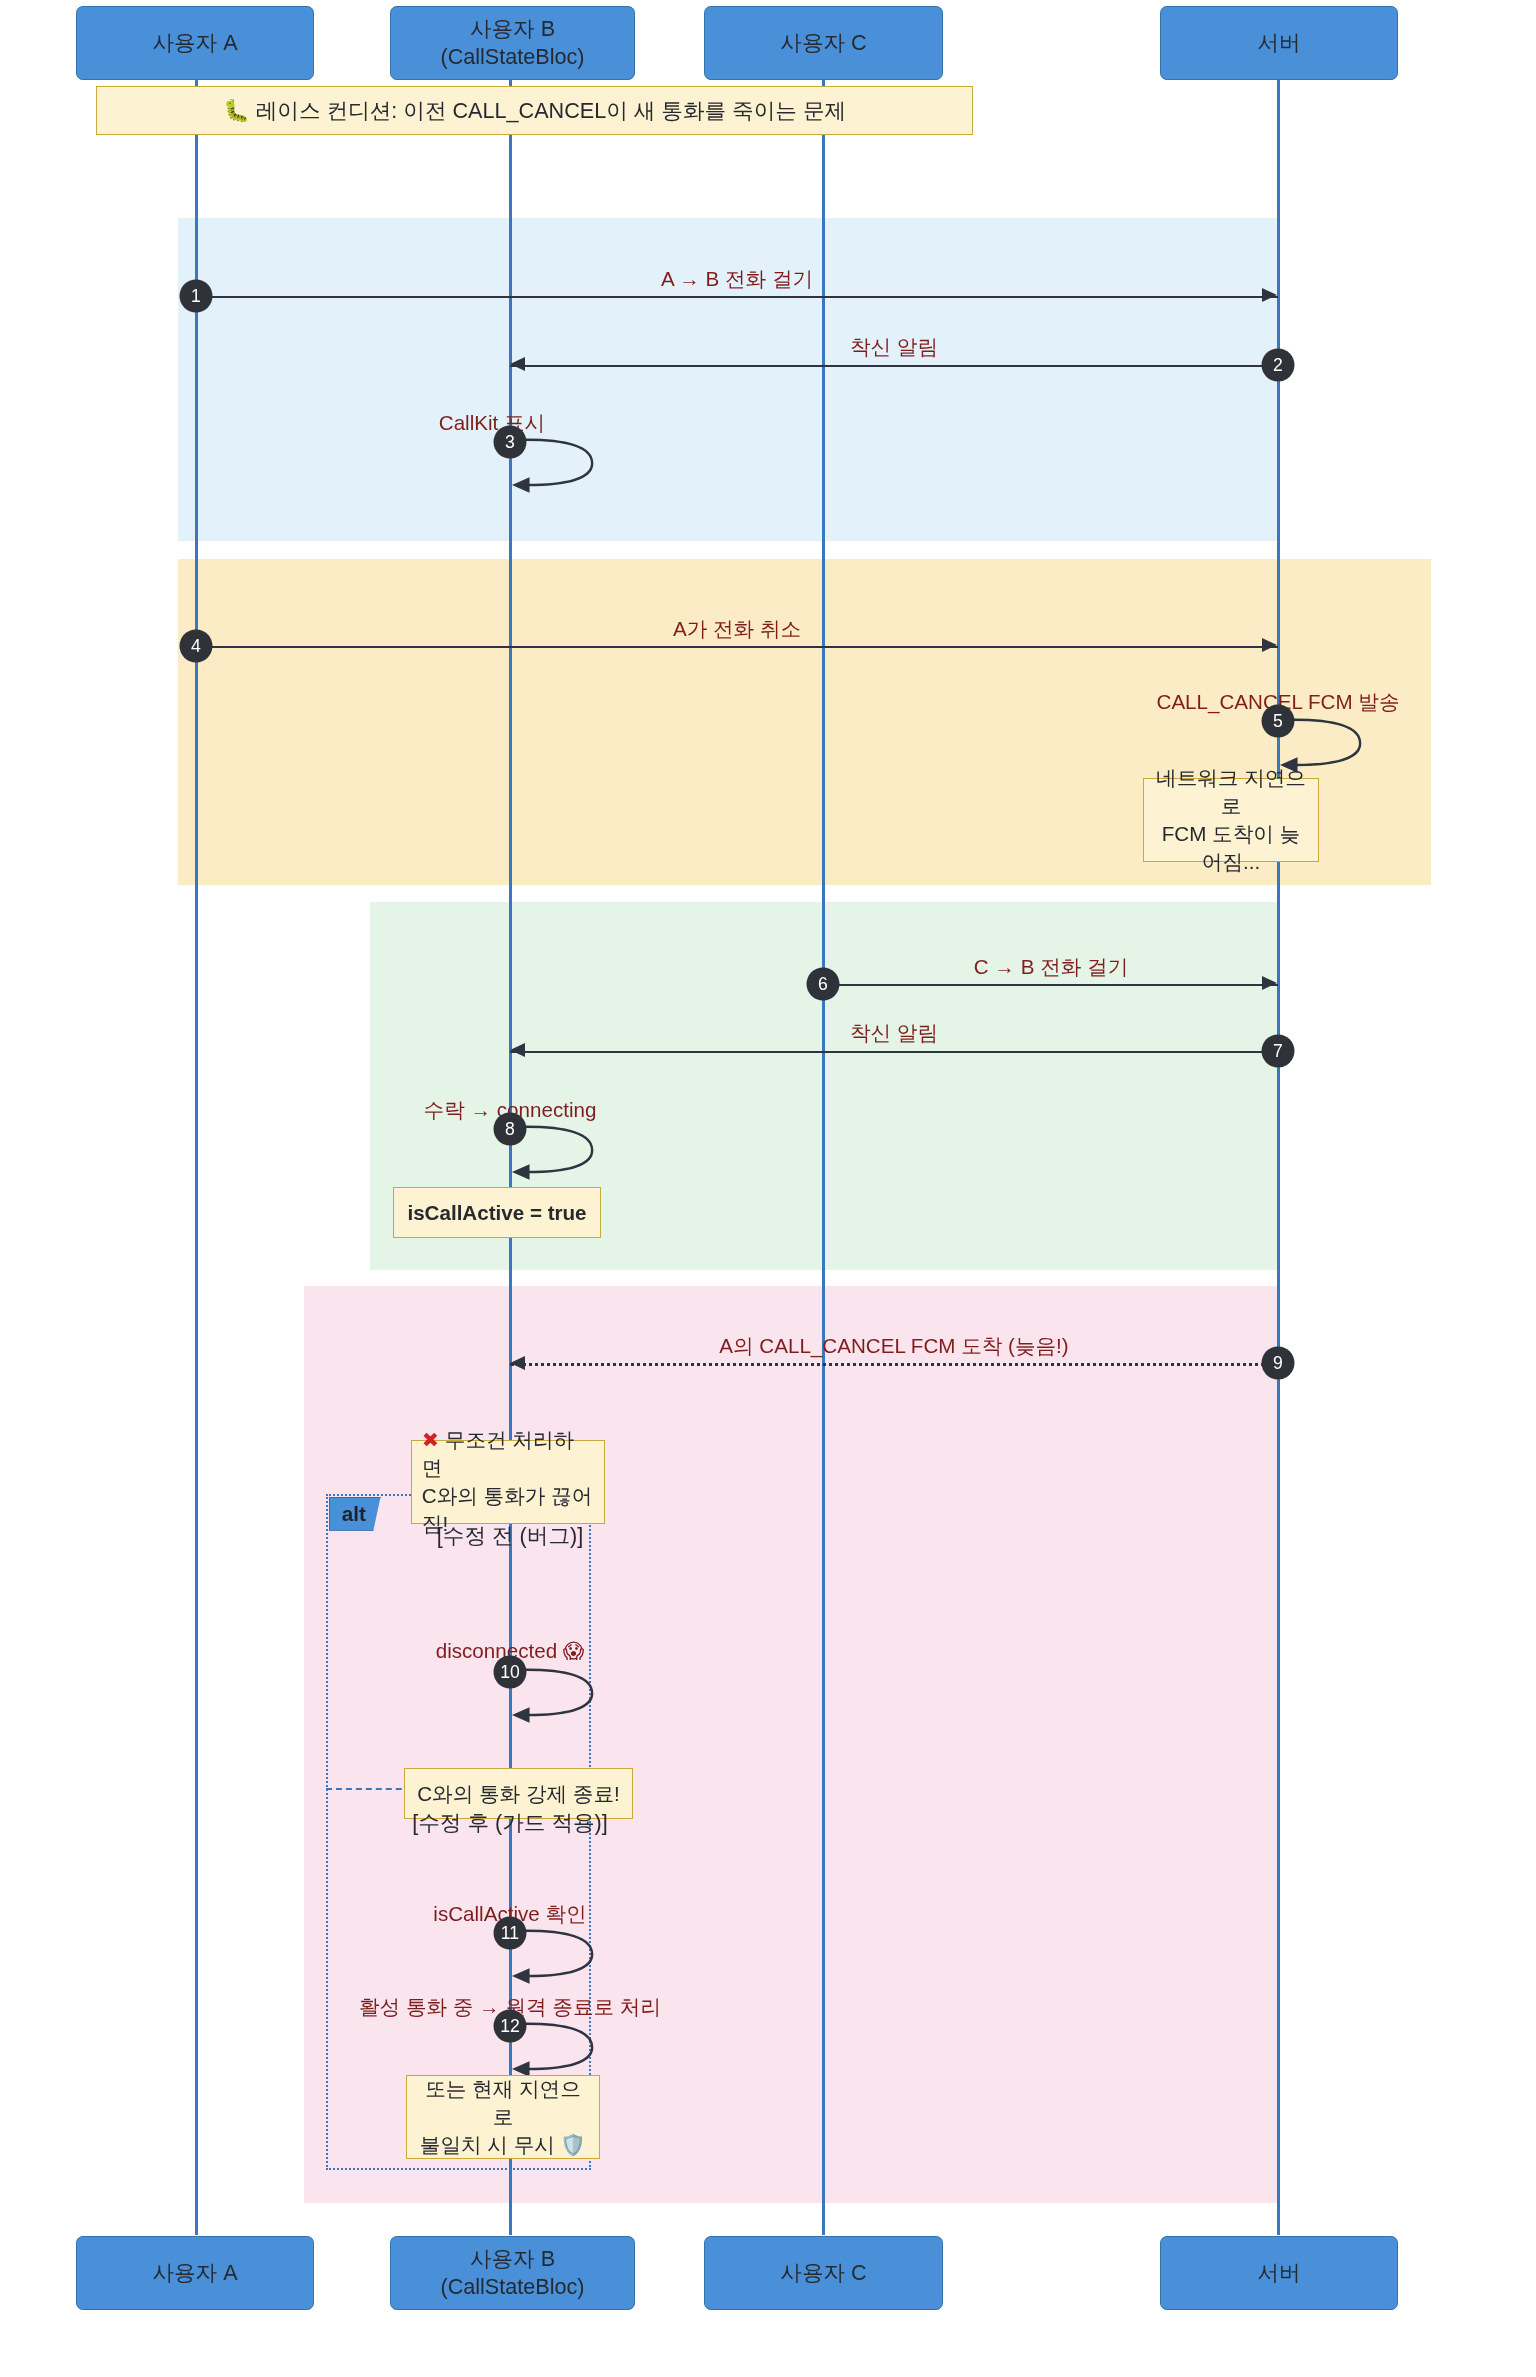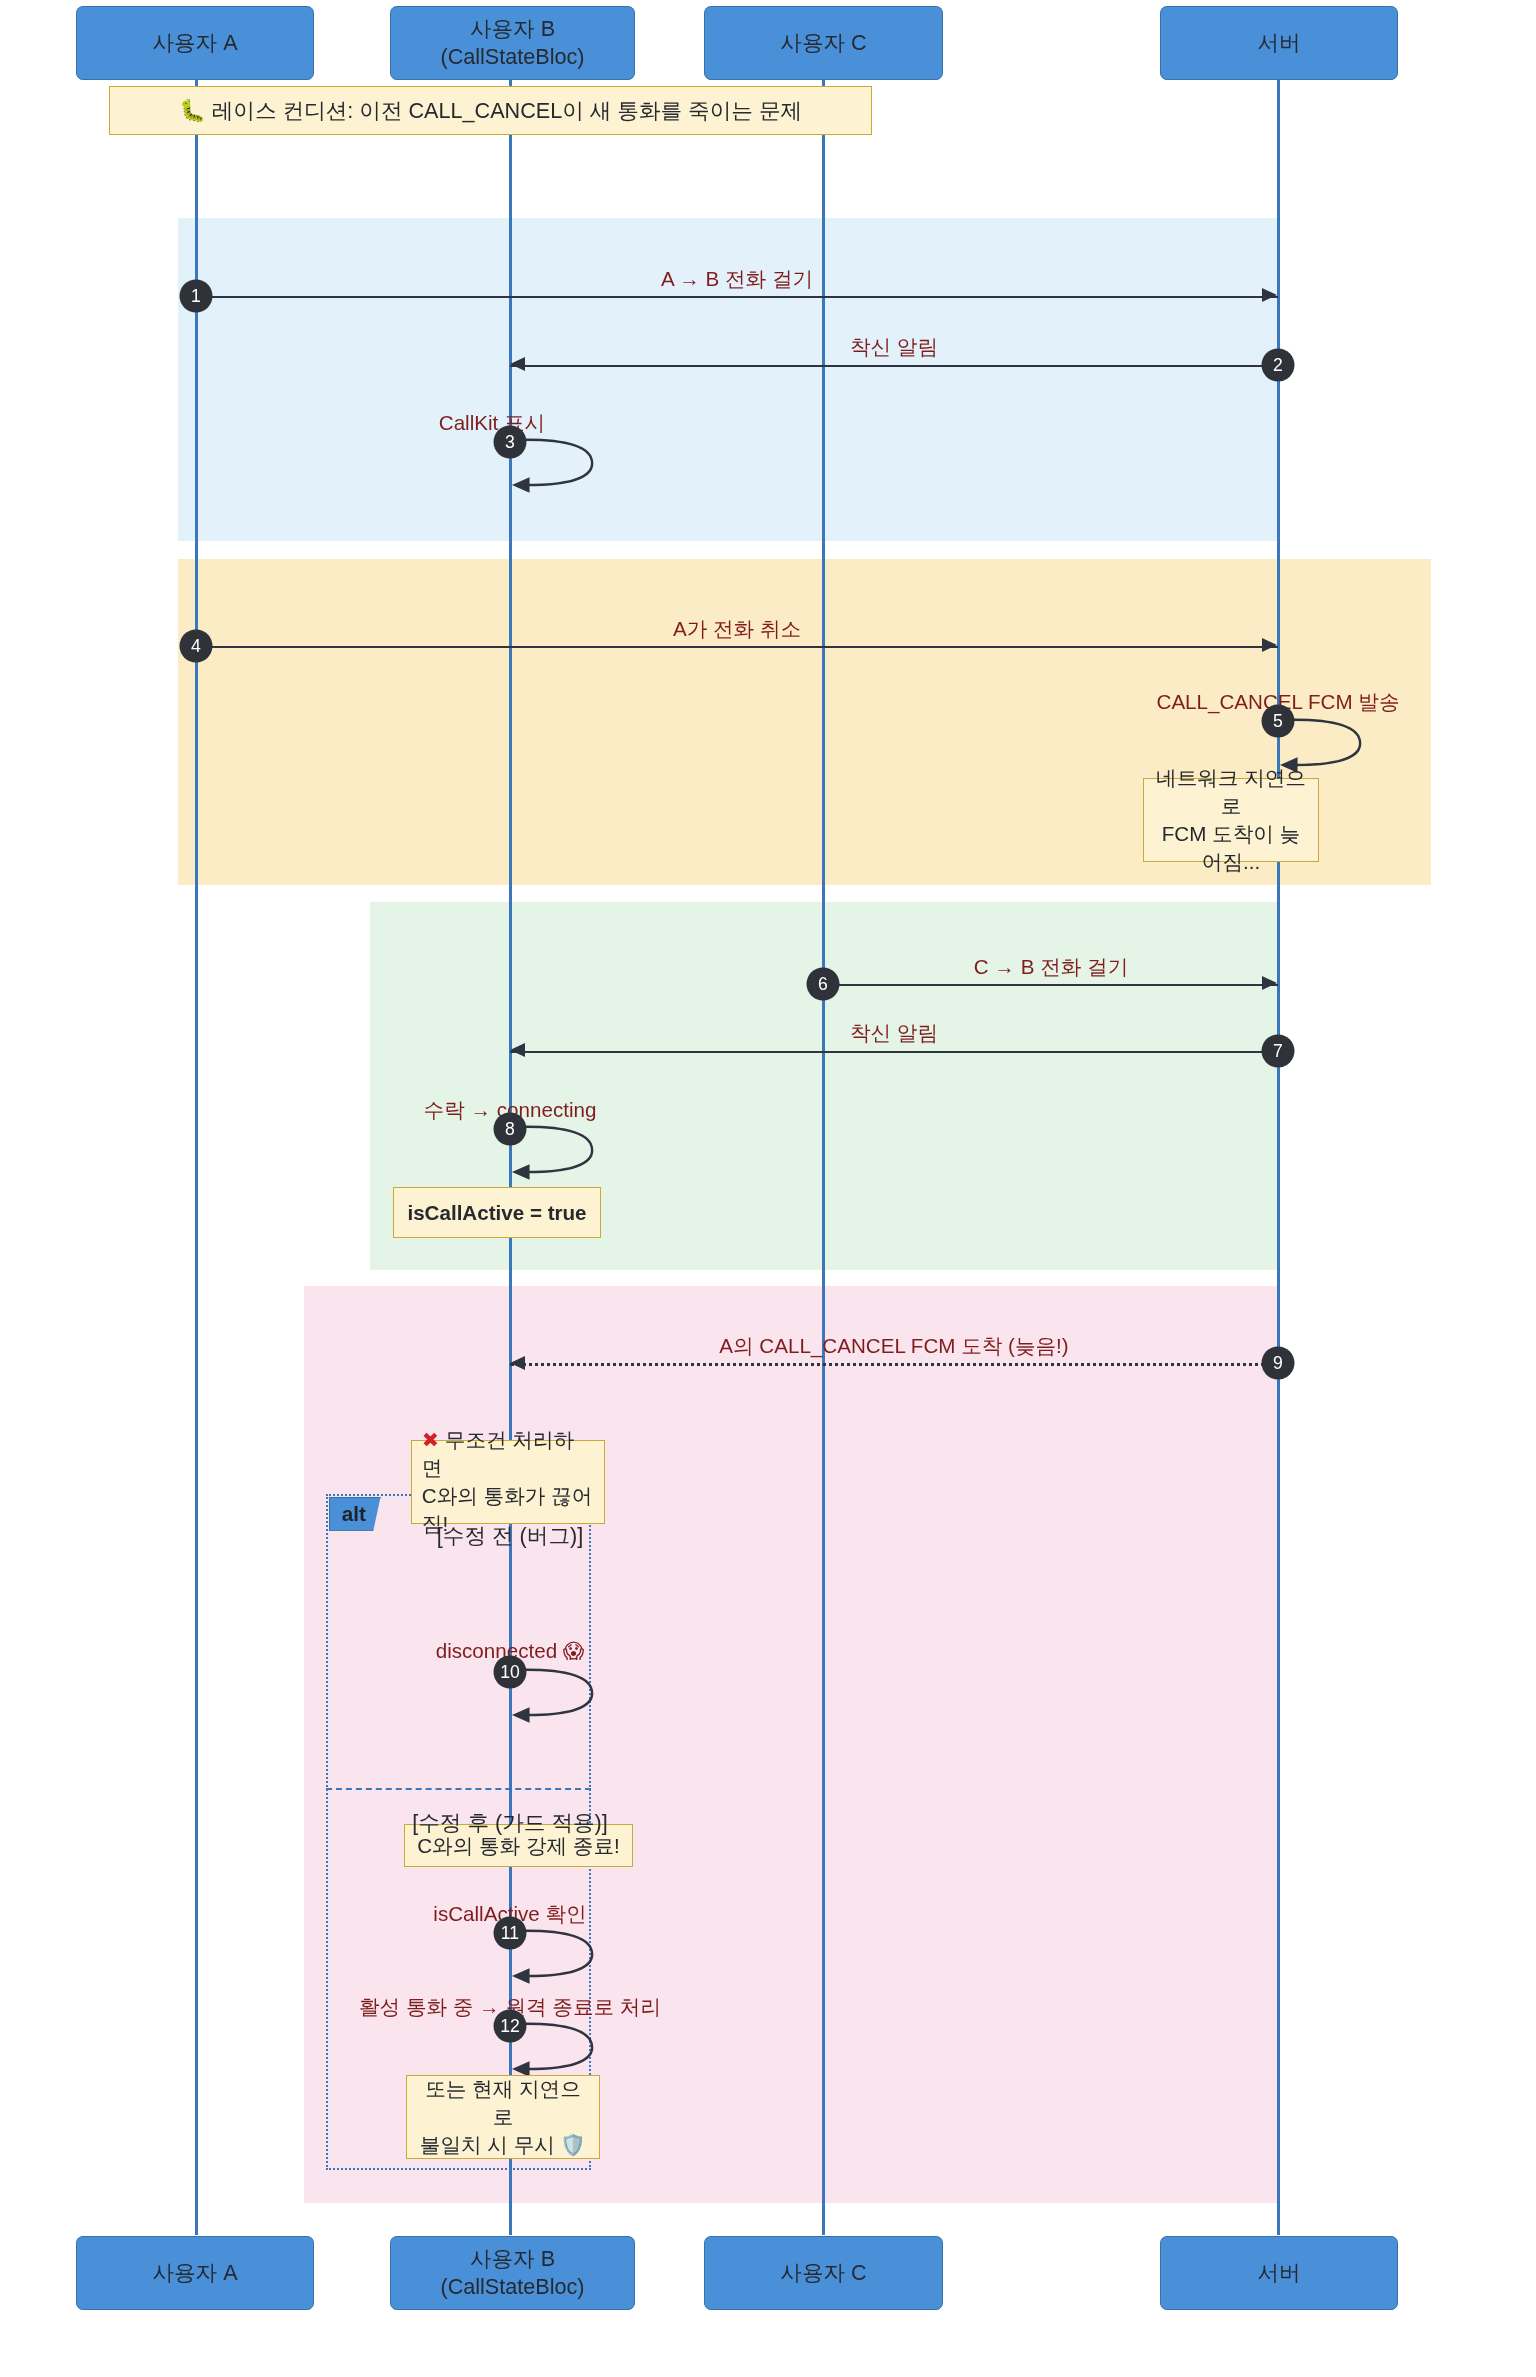--- a/index.html
+++ b/index.html
@@ -230,26 +230,26 @@
       <path d="M2,6 C62,4 84,14 84,30 C84,46 56,52 18,52" fill="none" stroke="#2e3440" stroke-width="2.5"></path>
       <polygon points="2,52 20,44 20,60" fill="#2e3440"></polygon>
     </svg>
     <div class="seqnum" style="left: 510px; top: 1933px;">11</div>
     <div class="msg-label" style="left: 510px; top: 1993px;">활성 통화 중 → 원격 종료로 처리</div>
     <svg class="selfloop" width="88" height="61" style="left: 510px; top: 2018px;" viewBox="0 0 90 62">
       <path d="M2,6 C62,4 84,14 84,30 C84,46 56,52 18,52" fill="none" stroke="#2e3440" stroke-width="2.5"></path>
       <polygon points="2,52 20,44 20,60" fill="#2e3440"></polygon>
     </svg>
     <div class="seqnum" style="left: 510px; top: 2026px;">12</div>
-    <div class="note wide" style="left: 96px; top: 86px; width: 763px; height: 49px; margin-left: 13px;">🐛 레이스 컨디션: 이전 CALL_CANCEL이 새 통화를 죽이는 문제</div>
+    <div class="note wide" style="left: 96px; top: 86px; width: 877px; height: 49px;">🐛 레이스 컨디션: 이전 CALL_CANCEL이 새 통화를 죽이는 문제</div>
     <div class="note" style="left: 1143px; top: 778px; width: 176px; height: 84px;">네트워크 지연으로
 FCM 도착이 늦어짐...</div>
     <div class="note" style="left: 393px; top: 1187px; width: 208px; height: 51px; font-weight: bold;">isCallActive = true</div>
     <div class="note" style="left: 411px; top: 1440px; width: 194px; height: 84px; justify-content: flex-end; text-align: left;"><span><span class="xmark">✖</span> 무조건 처리하면<br>C와의 통화가 끊어짐!</span></div>
-    <div class="note" style="left: 404px; top: 1824px; width: 229px; height: 43px; text-align: right;">C와의 통화 강제 종료!</div>
+    <div class="note" style="left: 404px; top: 1768px; width: 229px; height: 51px; text-align: right;">C와의 통화 강제 종료!</div>
     <div class="note" style="left: 406px; top: 2075px; width: 194px; height: 84px;">또는 현재 지연으로
 불일치 시 무시 🛡️</div>
     <div class="actor-box" style="left: 76px; width: 238px; top: 5.9px; height: 74px;">사용자 A</div>
     <div class="actor-box" style="left: 390px; width: 245px; top: 5.9px; height: 74px;">사용자 B
 (CallStateBloc)</div>
     <div class="actor-box" style="left: 704px; width: 239px; top: 5.9px; height: 74px;">사용자 C</div>
     <div class="actor-box" style="left: 1160px; width: 238px; top: 5.9px; height: 74px;">서버</div>
     <div class="actor-box" style="left: 76px; width: 238px; top: 2236px; height: 74px;">사용자 A</div>
     <div class="actor-box" style="left: 390px; width: 245px; top: 2236px; height: 74px;">사용자 B
 (CallStateBloc)</div>

